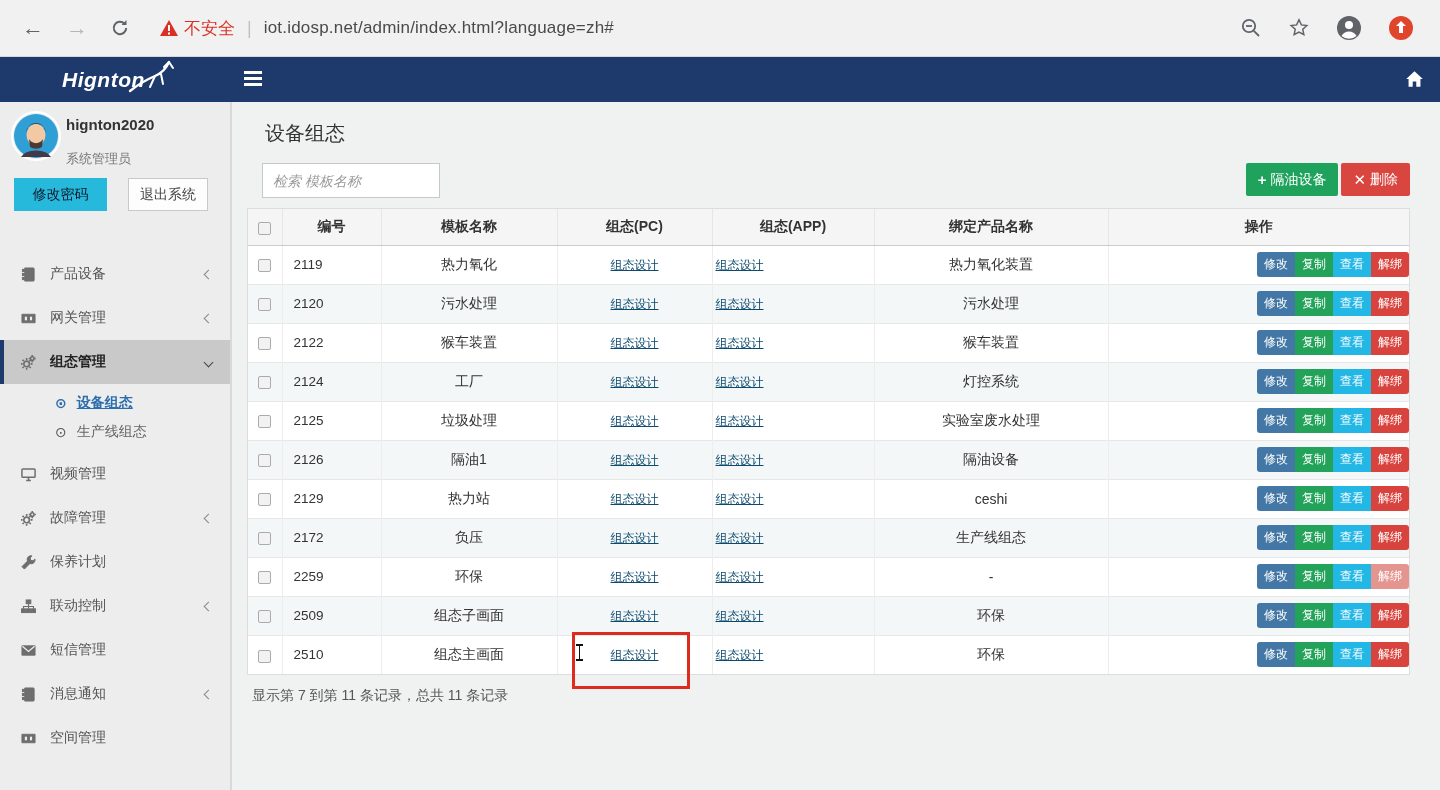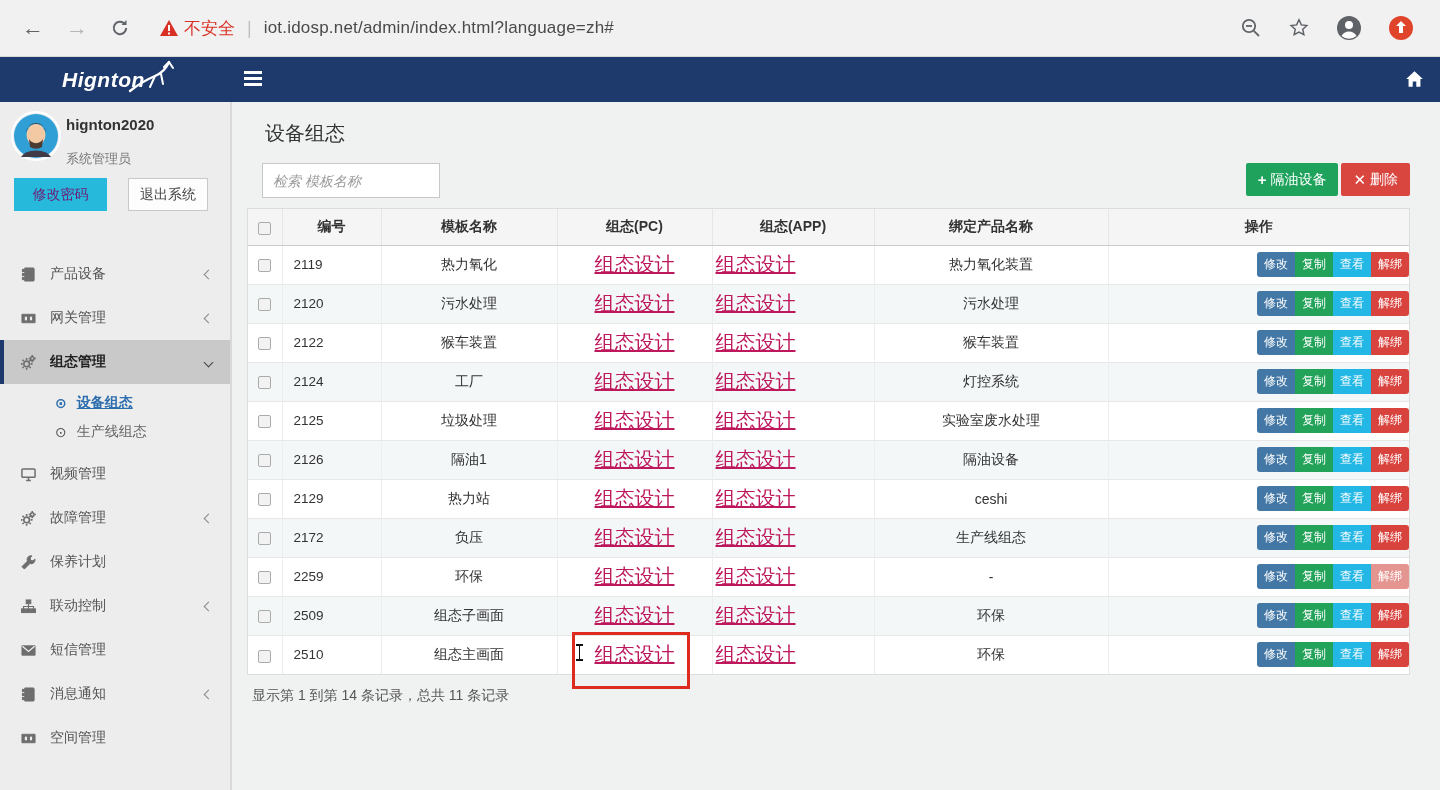--- a/index.html
+++ b/index.html
@@ -32,21 +32,21 @@
 
   
   #sidebar { position:absolute; left:0; top:102px; width:232px; height:688px;
     background:#ededed; border-right:2px solid #d9d9d9; }
   #user-panel { position:relative; height:72px; }
   #avatar { position:absolute; left:11px; top:9px; }
   #user-name { position:absolute; left:66px; top:14px; font-size:15px; font-weight:bold; color:#333; }
   #user-role { position:absolute; left:66px; top:48px; font-size:13px; color:#787878; }
   #user-buttons { position:relative; height:78px; }
   #btn-changepw { position:absolute; left:14px; top:4px; width:93px; height:33px; background:#26b9db;
-    color:#701a75; border:none; font-size:14px; font-family:inherit; cursor:pointer; }
+    color:#0f172a; border:none; font-size:14px; font-family:inherit; cursor:pointer; }
   #btn-logout { position:absolute; left:128px; top:4px; width:80px; height:33px; background:#fdfdfd;
     color:#444; border:1px solid #c9c9c9; font-size:14px; font-family:inherit; cursor:pointer; }
   #menu { position:relative; }
   .menu-item { height:44px; display:flex; align-items:center; padding-left:21px; color:#555;
     font-size:14px; cursor:pointer; position:relative; }
   .menu-item .mi-icon { width:17px; height:15px; margin-right:12px; flex:none; }
   .menu-item .mi-icon svg { width:15px; height:15px; fill:#6e6e6e; stroke:#6e6e6e; }
   .menu-item.active { background:#c9c9c9; border-left:4px solid #1e3a6d; padding-left:17px;
     color:#222; font-weight:bold; }
   .chev { position:absolute; right:18px; border:solid #888; border-width:0 1.5px 1.5px 0;
@@ -79,21 +79,21 @@
     border:1px solid #ddd; }
   table { border-collapse:collapse; table-layout:fixed; width:1161px; font-size:14px; color:#333; }
   th { height:36px; background:#f5f5f5; font-weight:bold; text-align:center;
     border-bottom:1px solid #ccc; border-left:1px solid #e6e6e6; }
   th:first-child { border-left:none; }
   td { height:39px; text-align:center; border-top:1px solid #e7e7e7; border-left:1px solid #ededed; }
   td:first-child { border-left:none; }
   tr.stripe td { background:#f3f7f8; }
   td.c-id { text-align:left; padding-left:11px; font-size:13.5px; }
   td.c-app { text-align:left; padding-left:3px; }
-  a.cfg-link { color:#be185d; text-decoration:underline; font-size:20px; cursor:pointer; }
+  a.cfg-link { color:#0c4a6e; text-decoration:underline; font-size:12px; cursor:pointer; }
   .cb { display:inline-block; width:13px; height:13px; background:#f2f2f2; border:1px solid #ababab;
     border-radius:2px; vertical-align:middle; cursor:pointer; }
   td.c-act { text-align:right; }
   .act-btn { display:inline-block; padding:4px 7px; font-size:12px; color:#fff; cursor:pointer; }
   .act-btn.b-edit { background:#4377a5; border-radius:3px 0 0 3px; }
   .act-btn.b-copy { background:#23a25a; }
   .act-btn.b-view { background:#23b7e5; }
   .act-btn.b-unbind { background:#d9433e; border-radius:0 3px 3px 0; }
   .act-btn.b-unbind.faded { background:#e59590; }
   #table-footer { position:absolute; left:20px; top:585px; font-size:14px; color:#555; }
@@ -428,19 +428,19 @@
             <td>组态主画面</td>
             <td class="c-pc"><a class="cfg-link">组态设计</a></td>
             <td class="c-app"><a class="cfg-link">组态设计</a></td>
             <td>环保</td>
             <td class="c-act"><span class="act-btn b-edit">修改</span><span class="act-btn b-copy">复制</span><span class="act-btn b-view">查看</span><span class="act-btn b-unbind">解绑</span></td>
           </tr>
         </tbody>
     </table>
   </div>
 
-  <div id="table-footer">显示第 1 到第 14 条记录，总共 11 条记录</div>
+  <div id="table-footer">显示第 7 到第 11 条记录，总共 11 条记录</div>
 </div>
 
 <div id="annotation-box"></div>
 <div id="text-cursor">
     <i></i>
   </div>
 
 </body></html>

